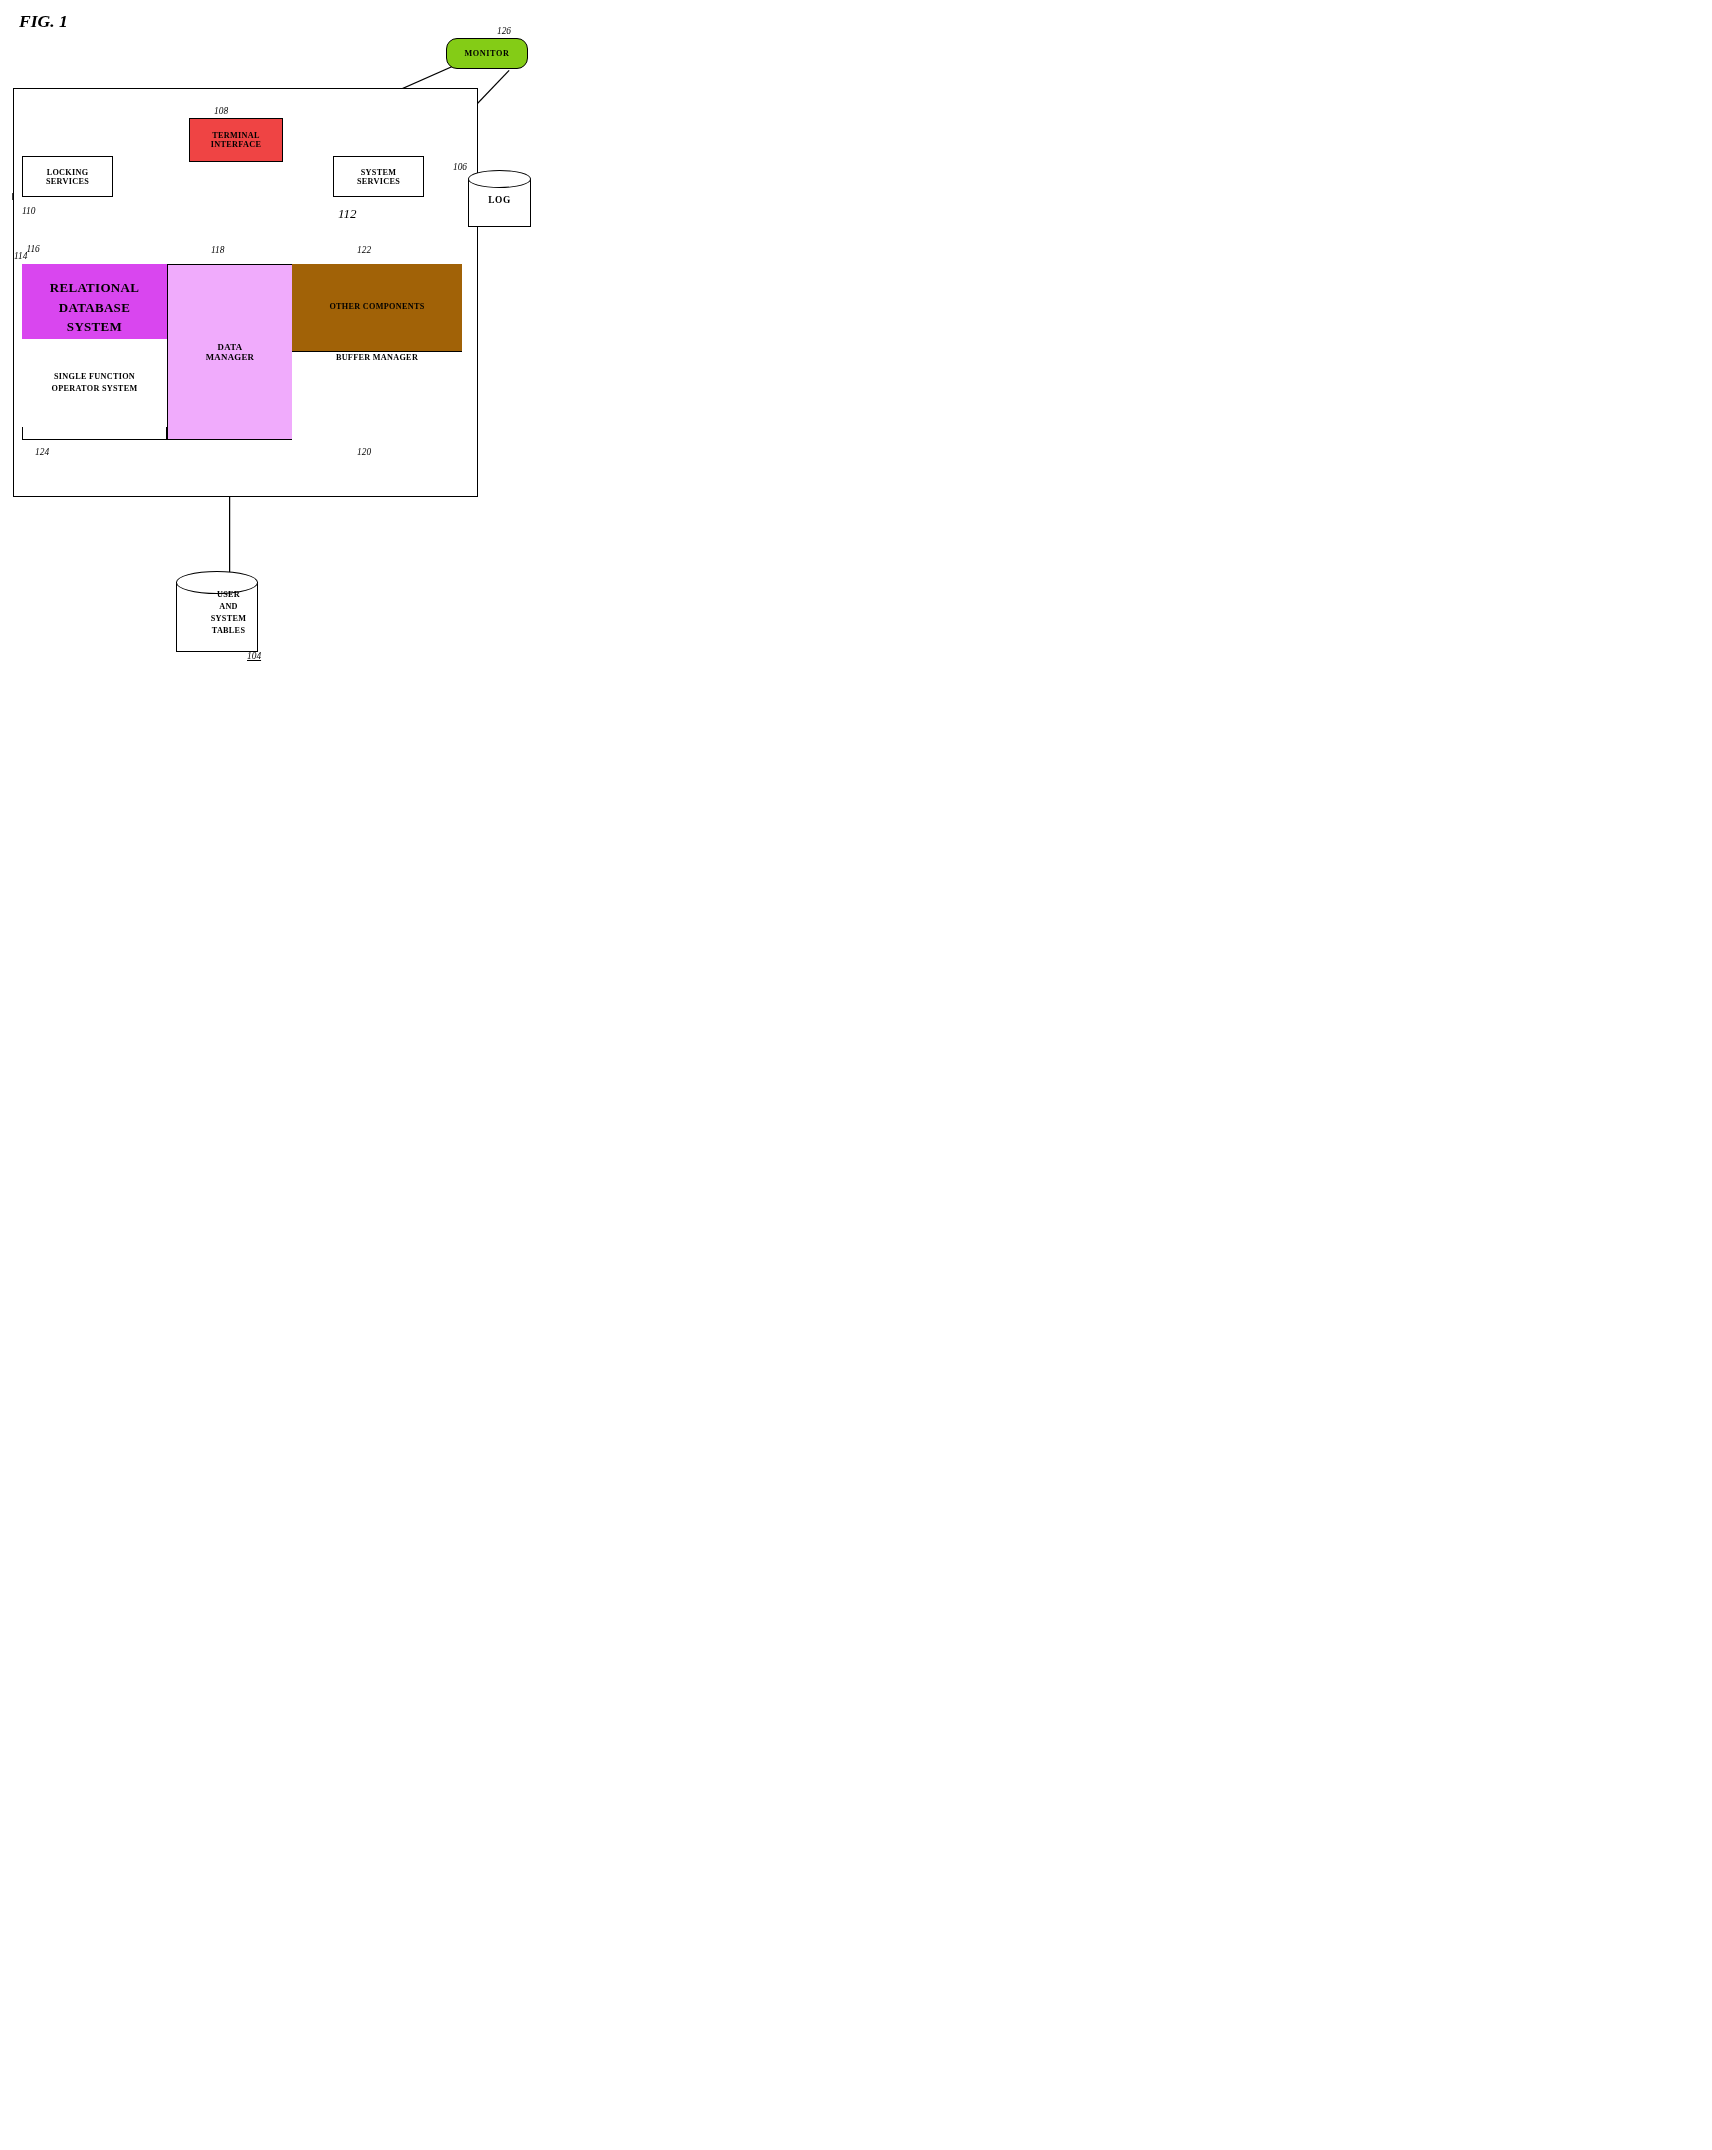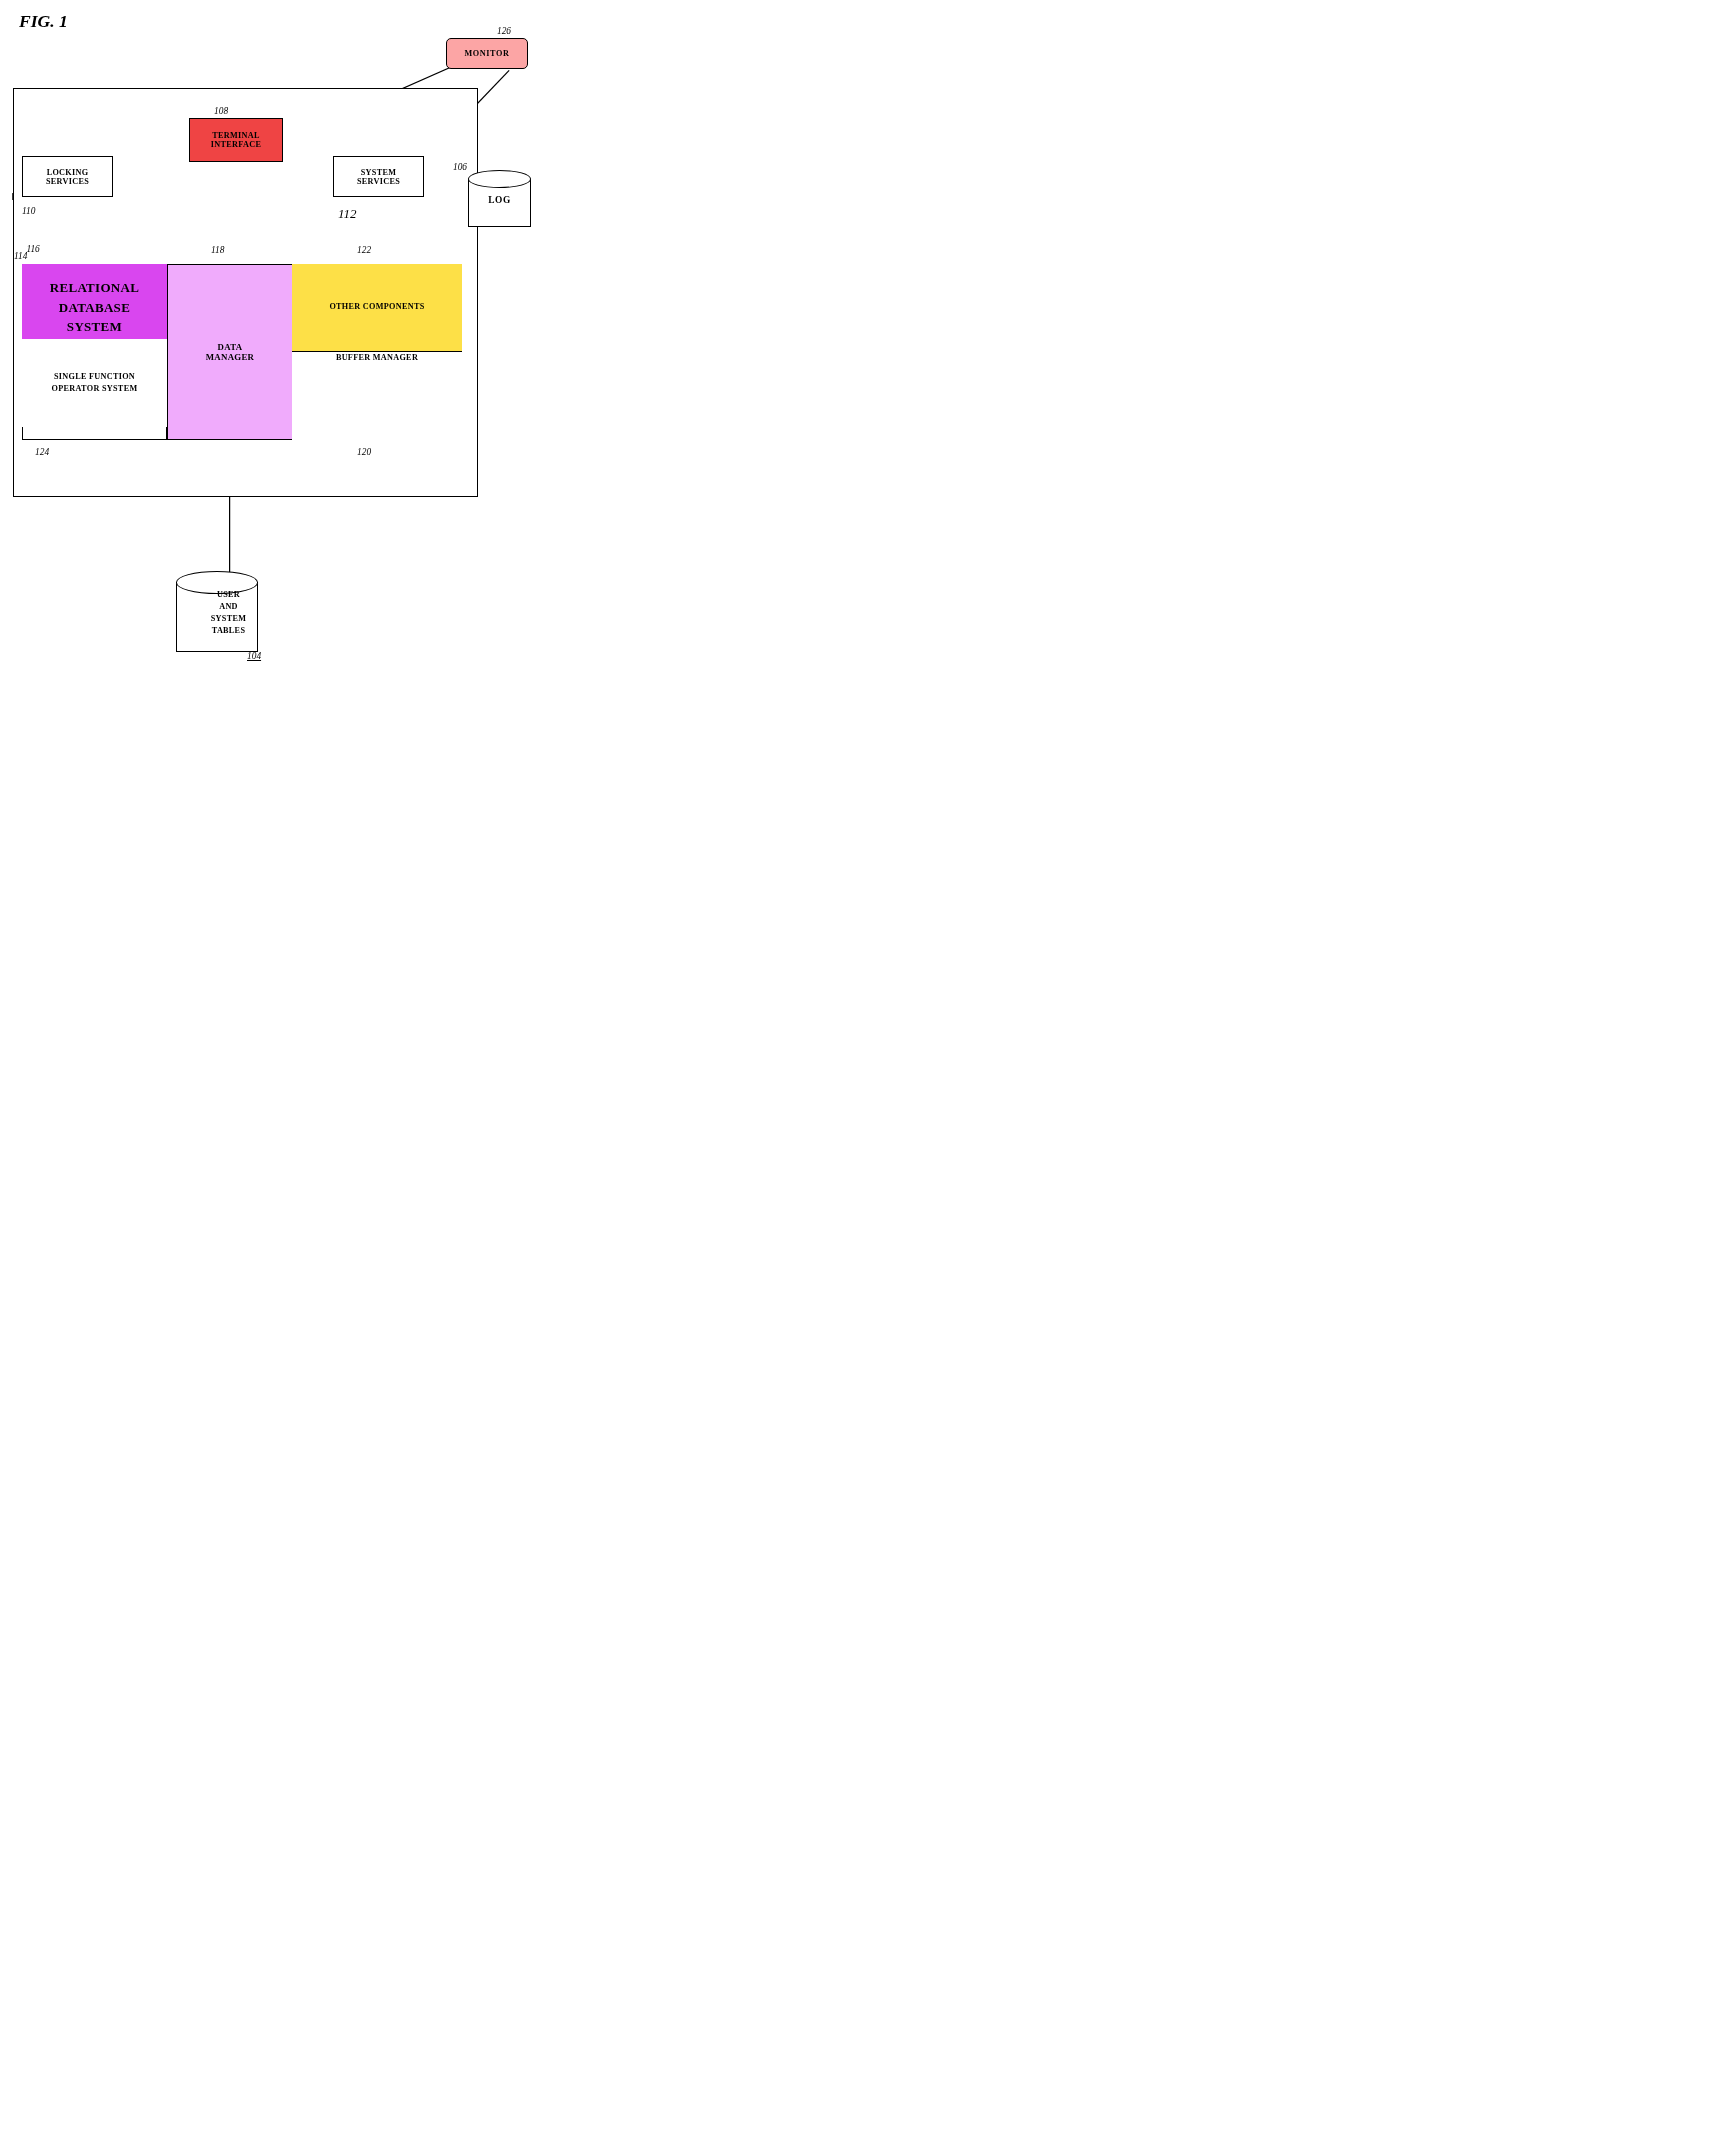--- a/index.html
+++ b/index.html
@@ -29,28 +29,28 @@
     }
 
     
     .monitor-box {
       position: absolute;
       top: 38px;
       right: 38px;
       width: 82px;
       height: 31px;
       border: 1.6px solid #000;
-      border-radius: 5px;
+      border-radius: 11px;
       display: flex;
       align-items: center;
       justify-content: center;
       font-size: 8.2px;
       font-weight: bold;
       letter-spacing: 0.6px;
-      background: #fca5a5;
+      background: #84cc16;
     }
     .monitor-label {
       position: absolute;
       top: 26.4px;
       right: 55px;
       font-size: 9.4px;
       font-style: italic;
     }
 
     
@@ -345,21 +345,21 @@
       height: 88px;
       border-bottom: 1.6px solid #000;
       display: flex;
       align-items: center;
       justify-content: center;
       text-align: center;
       font-size: 8.2px;
       font-weight: bold;
       line-height: 1.5;
       letter-spacing: 0.3px;
-      background: #fde047;
+      background: #a16207;
     }
     .bm-box {
       position: absolute;
       top: 352px;
       left: 292px;
       width: 170px;
       height: 88px;
       display: flex;
       align-items: flex-start;
       justify-content: center;

